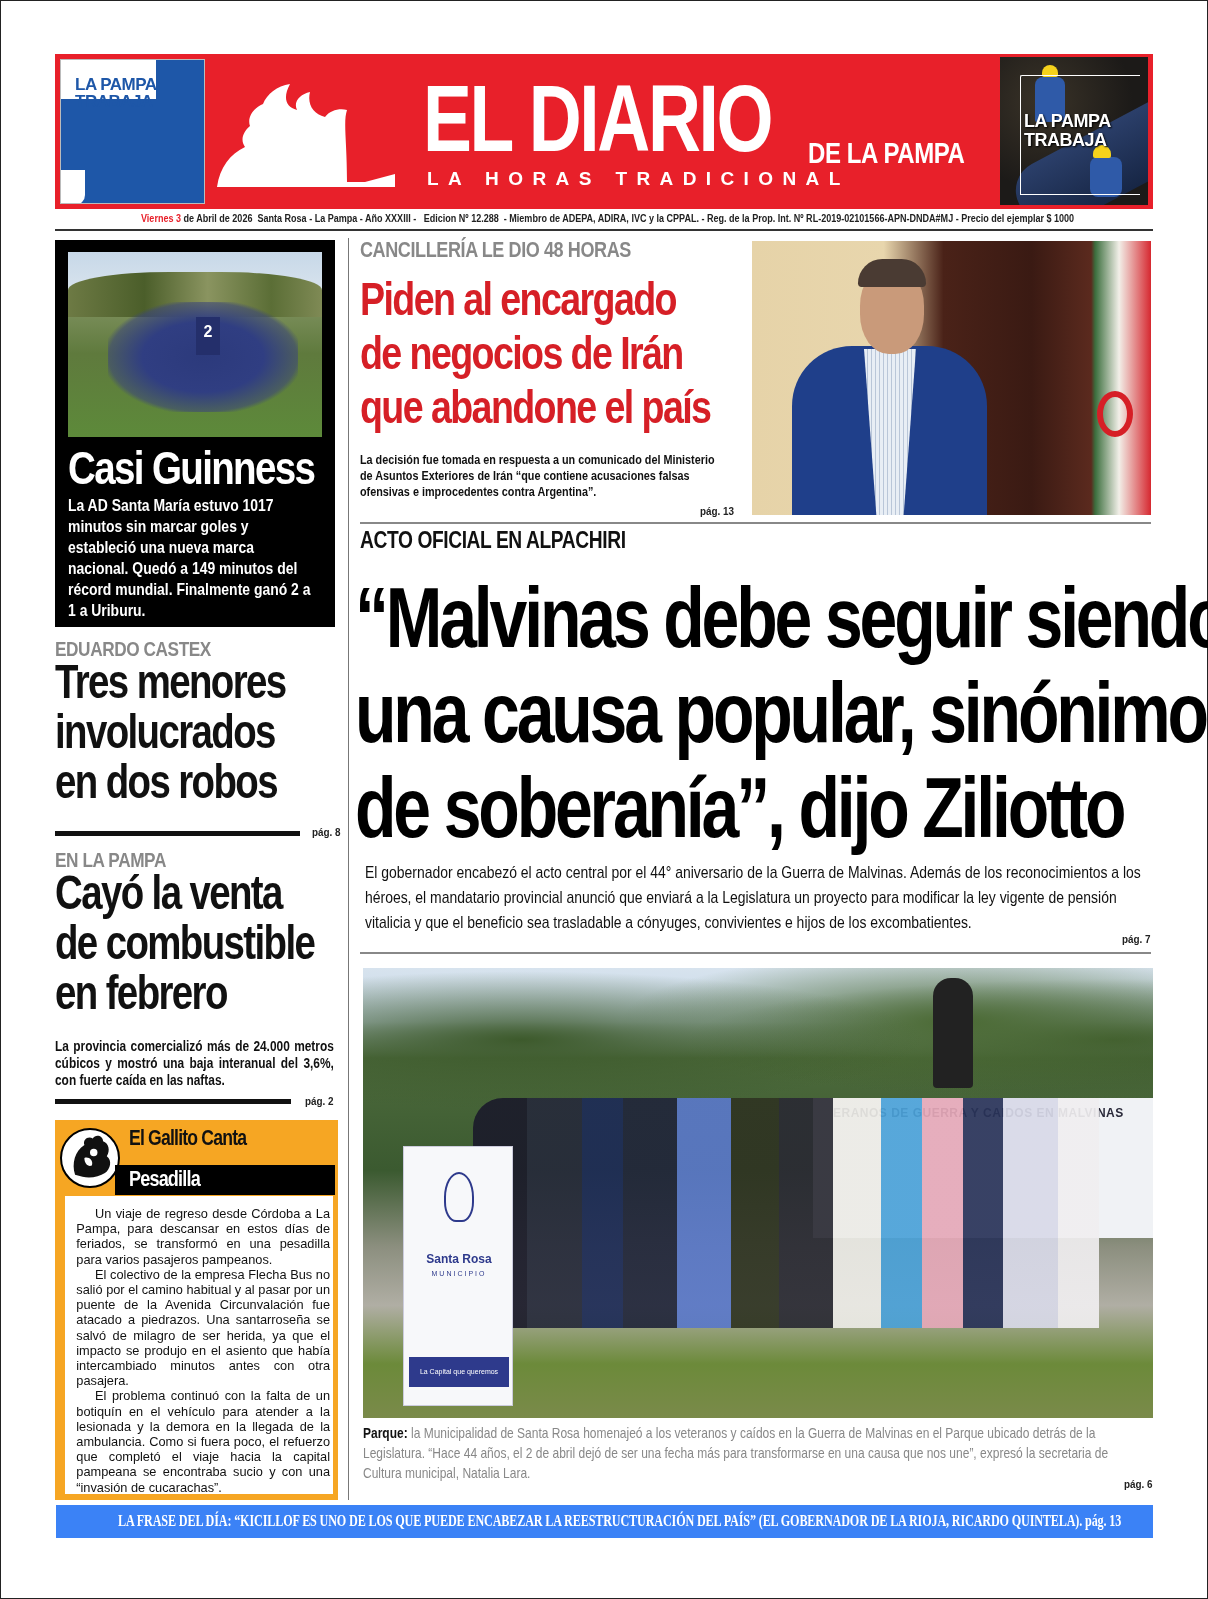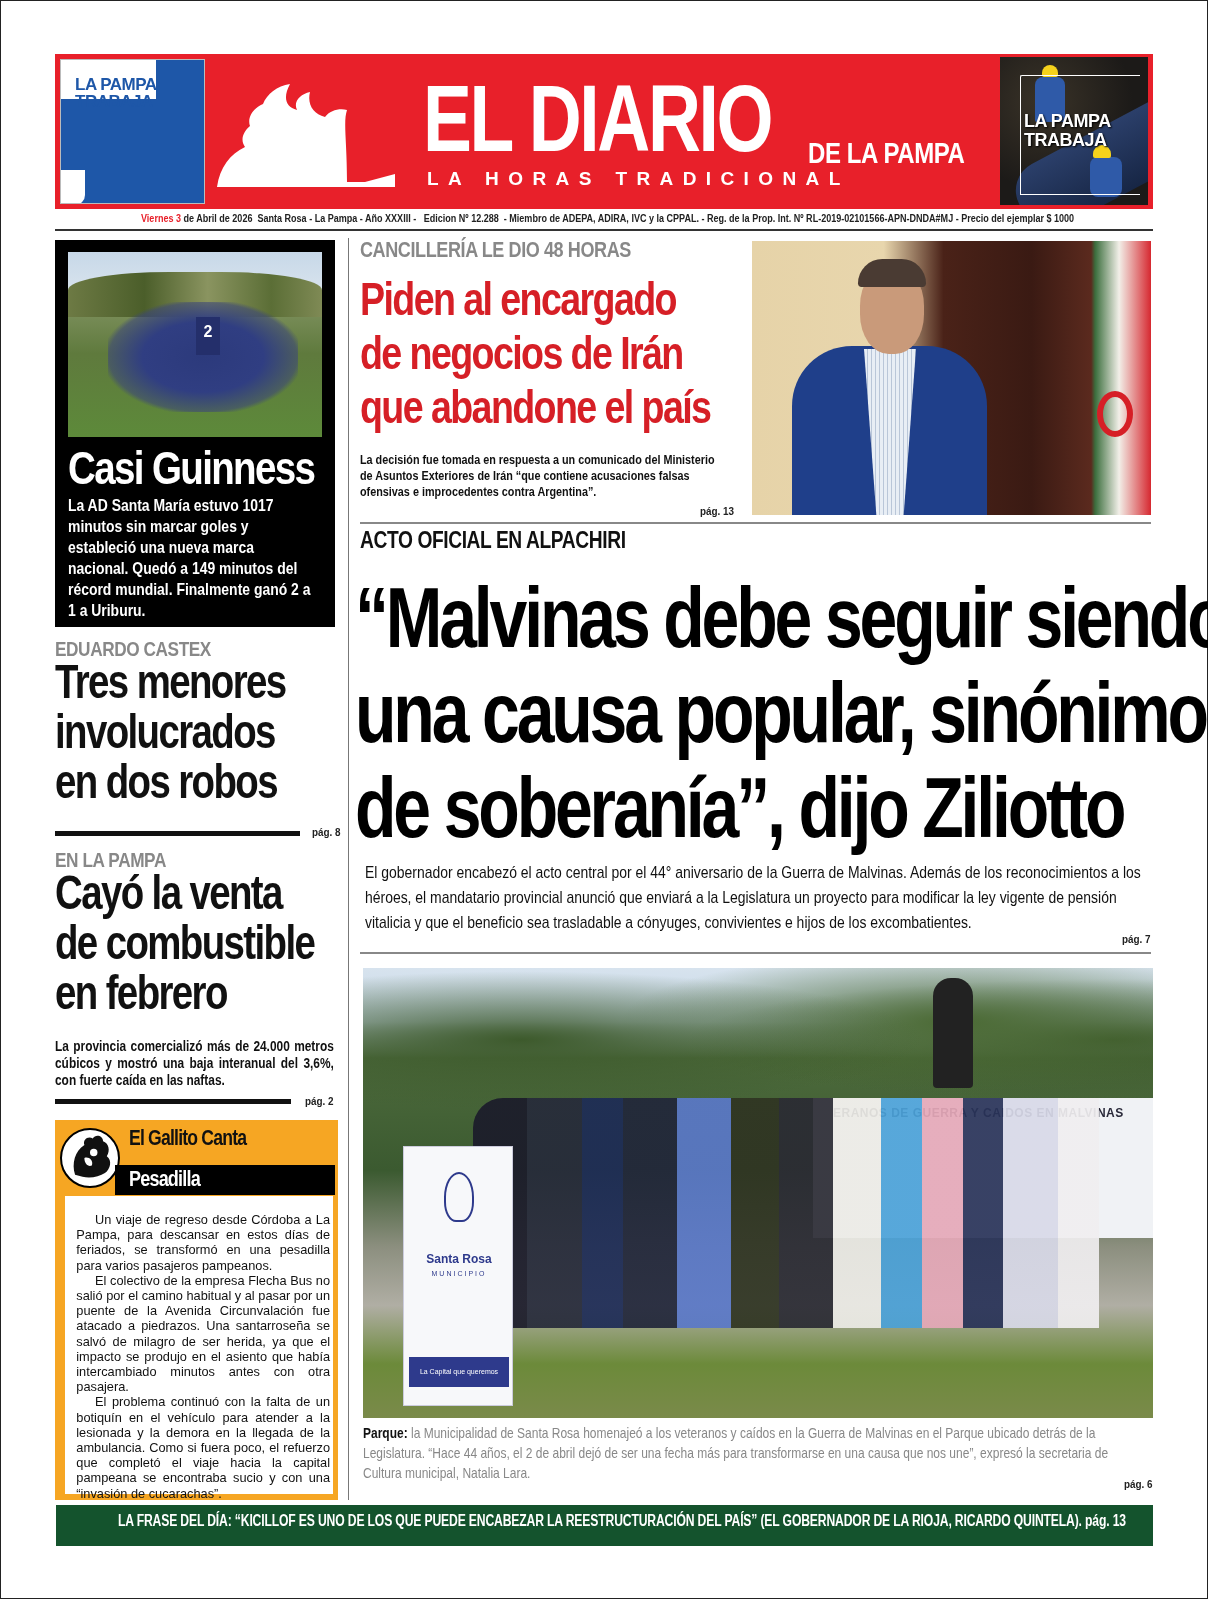--- a/index.html
+++ b/index.html
@@ -68,21 +68,21 @@
   .pampa-pg { left: 305px; top: 1095px; }
 
   
   .gallito { position: absolute; left: 55px; top: 1120px; width: 283px; height: 380px; background: #f6a623; }
   .gallito .title { position: absolute; left: 74px; top: 5px; font-size: 22px; font-weight: 700; color: #111; letter-spacing: -1px; transform: scaleX(0.8); transform-origin: left top; white-space: nowrap; }
   .gallito .bar { position: absolute; left: 60px; top: 45px; width: 220px; height: 30px; background: #000; }
   .gallito .bar span { position: absolute; left: 14px; top: 1px; font-size: 22px; font-weight: 700; color: #fff; letter-spacing: -1px; transform: scaleX(0.82); transform-origin: left top; white-space: nowrap; }
   .gallito .logo { position: absolute; left: 5px; top: 8px; width: 60px; height: 60px; border-radius: 50%; background: #fff; border: 2px solid #000; overflow: hidden; }
   .gallito .textbox { position: absolute; left: 10px; top: 76px; width: 268px; height: 298px; background: #fff; }
   .gallito .textbox p { font-size: 13.6px; line-height: 15.2px; color: #111; text-align: justify; text-indent: 20px; padding: 0 8px 0 12px; transform: scaleX(0.94); transform-origin: left top; width: 290px; }
-  .gallito .textbox .body { padding-top: 16px; }
+  .gallito .textbox .body { padding-top: 10px; }
 
   
   .iran-kicker { left: 360px; top: 237px; font-size: 22px; }
   .iran-hl { position: absolute; left: 360px; top: 272px; font-size: 47px; line-height: 54px; font-weight: 700; color: #d61f26; letter-spacing: -2px; transform: scaleX(0.8); transform-origin: left top; white-space: nowrap; }
   .iran-body { position: absolute; left: 360px; top: 452px; width: 440px; font-size: 13.2px; line-height: 16px; font-weight: 700; color: #111; transform: scaleX(0.82); transform-origin: left top; }
   .iran-pg { left: 700px; top: 505px; }
   .iran-photo { position: absolute; left: 752px; top: 241px; width: 399px; height: 274px; overflow: hidden;
     background: linear-gradient(90deg, #e6d3a8 0%, #e8d6ad 33%, #4a2218 48%, #3a1a13 70%, #5b2a1e 85%, #3b6e3d 86%, #f2efe8 92%, #d62830 100%); }
   .iran-photo .suit { position: absolute; left: 40px; top: 105px; width: 195px; height: 175px; background: #1f3f8a; border-radius: 60px 60px 0 0; }
   .iran-photo .shirt { position: absolute; left: 112px; top: 108px; width: 52px; height: 175px; background: repeating-linear-gradient(90deg, #e8eef5 0 3px, #b9c6d8 3px 4px); clip-path: polygon(0 0, 100% 0, 75% 100%, 25% 100%); }
@@ -109,21 +109,21 @@
   .event-photo .podium .name { position: absolute; left: 0; top: 105px; width: 110px; text-align: center; font-size: 12px; font-weight: 700; color: #2e3a8c; }
   .event-photo .podium .sub { position: absolute; left: 0; top: 123px; width: 110px; text-align: center; font-size: 7px; letter-spacing: 2px; color: #2e3a8c; }
   .event-photo .podium .band { position: absolute; left: 5px; top: 210px; width: 100px; height: 30px; background: #2e3a8c; color: #fff; font-size: 7px; line-height: 30px; text-align: center; }
   .event-photo .podium .emblem { position: absolute; left: 40px; top: 25px; width: 30px; height: 50px; border: 2px solid #2e3a8c; border-radius: 50% 50% 40% 40%; }
 
   .caption { position: absolute; left: 363px; top: 1423px; width: 955px; font-size: 15px; line-height: 20px; color: #888; transform: scaleX(0.8); transform-origin: left top; }
   .caption b { color: #111; }
   .caption-pg { left: 1124px; top: 1478px; }
 
   
-  .frase { position: absolute; left: 56px; top: 1505px; width: 1097px; height: 41px; background: #14532d; }
+  .frase { position: absolute; left: 56px; top: 1505px; width: 1097px; height: 33px; background: #3b82f6; font-family: Liberation Serif, serif; }
   .frase span { position: absolute; left: 62px; top: 7px; font-size: 16px; font-weight: 700; color: #fff; white-space: nowrap; transform: scaleX(0.76); transform-origin: left top; letter-spacing: -0.2px; }
 </style>
 </head>
 <body>
 
 <div class="page-border"></div>
 
 <div class="masthead">
   <div class="lpt-left">
     <div class="blue2"></div>

